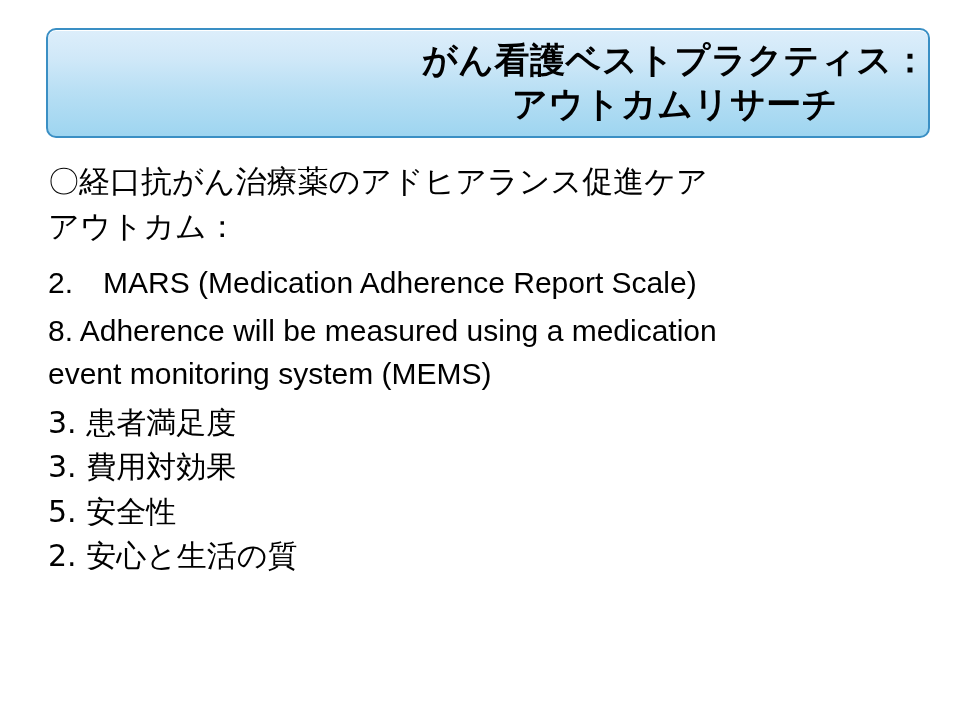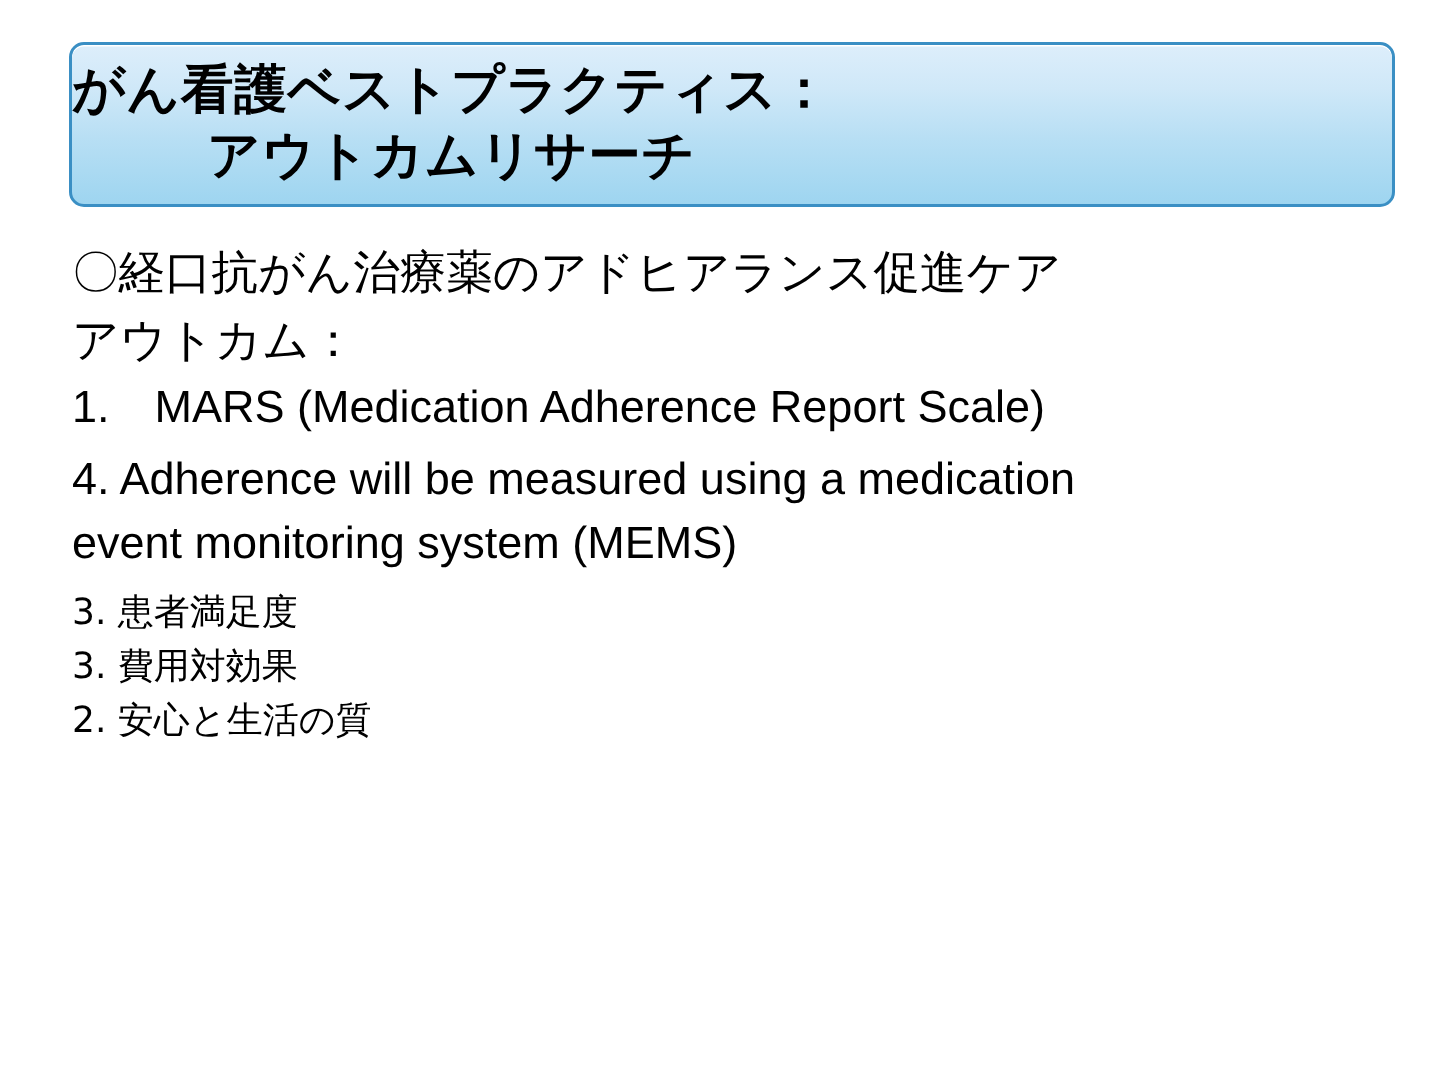--- a/index.html
+++ b/index.html
@@ -24,21 +24,21 @@
     left: 46px;
     top: 28px;
     width: 884px;
     height: 110px;
     box-sizing: border-box;
     border: 2px solid #3a8fc4;
     border-radius: 10px;
     background: linear-gradient(to bottom, #ddeefb 0%, #cfe8f8 28%, #b8dff4 58%, #9ed5f0 100%);
     display: flex;
     align-items: center;
-    justify-content: flex-start;
+    justify-content: flex-end;
     box-shadow: 0 1px 0 #ffffff inset;
   }
   .title-text {
     font-family: "DejaVu Sans", "Liberation Sans", sans-serif;
     font-weight: bold;
     font-size: 35px;
     line-height: 1.25;
     color: #000000;
     text-align: center;
     white-space: pre-line;
@@ -49,25 +49,25 @@
     left: 48px;
     top: 160px;
     width: 880px;
   }
   .lead {
     font-family: Liberation Serif, serif;
     font-size: 31px;
     line-height: 1.45;
     color: #000000;
     white-space: pre-line;
-    margin-bottom: 1px;
+    margin-bottom: 12px;
   }
   .item {
     font-family: "DejaVu Sans", "Liberation Sans", sans-serif;
-    font-size: 24px;
+    font-size: 30px;
     line-height: 1.42;
     color: #000000;
     white-space: pre-line;
     margin-bottom: 6px;
   }
   .item.latin {
     font-family: "Liberation Sans", sans-serif;
     font-size: 30px;
   }
   .item.tight {
@@ -82,22 +82,23 @@
   <div class="title-box">
     <div class="title-text">がん看護ベストプラクティス：
 アウトカムリサーチ</div>
   </div>
 
   <div class="body-area">
 
     <div class="lead">〇経口抗がん治療薬のアドヒアランス促進ケア
   アウトカム：</div>
 
-    <div class="item latin">1.　MARS (Medication Adherence Report Scale)</div>
-    <div class="item latin">4.  Adherence will be measured using a medication
+    <div class="item latin">2.　MARS (Medication Adherence Report Scale)</div>
+    <div class="item latin">8.  Adherence will be measured using a medication
 event   monitoring system (MEMS)</div>
     <div class="item tight">3.  患者満足度</div>
     <div class="item tight">3.  費用対効果</div>
+    <div class="item tight">5.  安全性</div>
     <div class="item tight">2.  安心と生活の質</div>
 
   </div>
 
 </div>
 
 </body></html>

